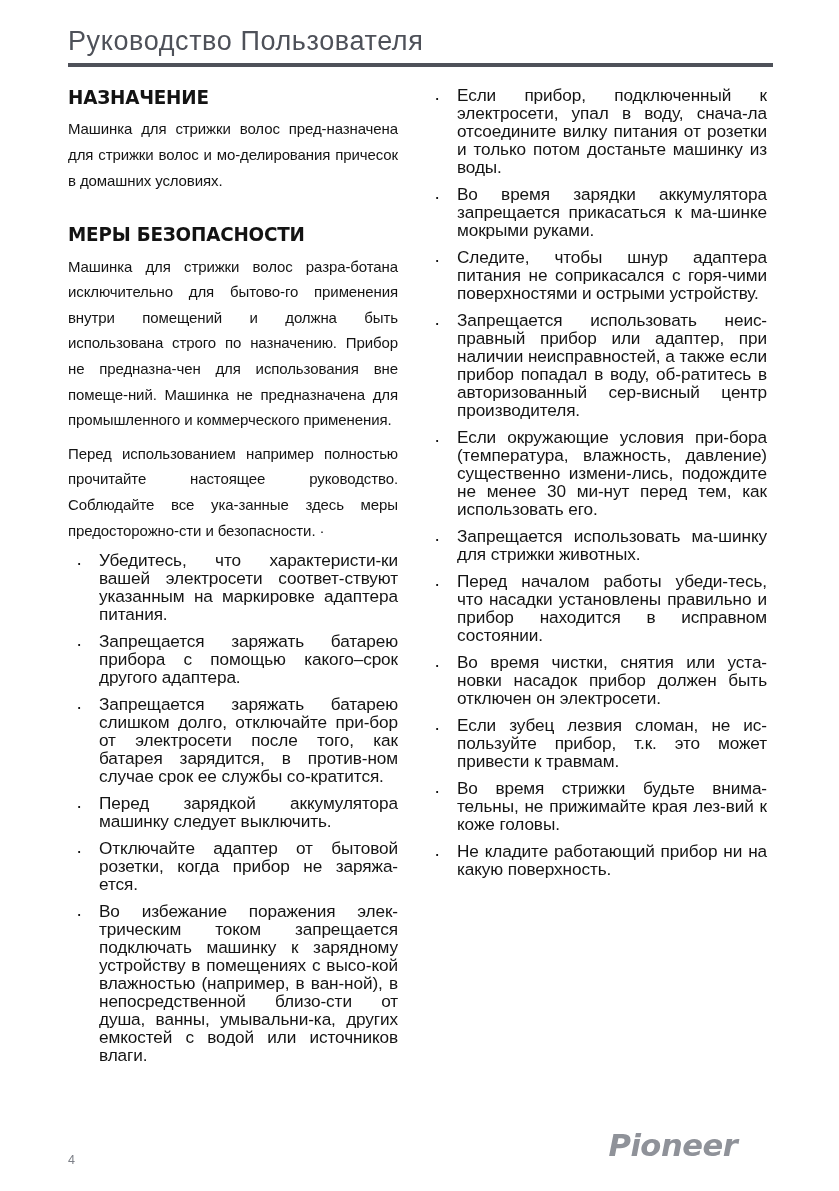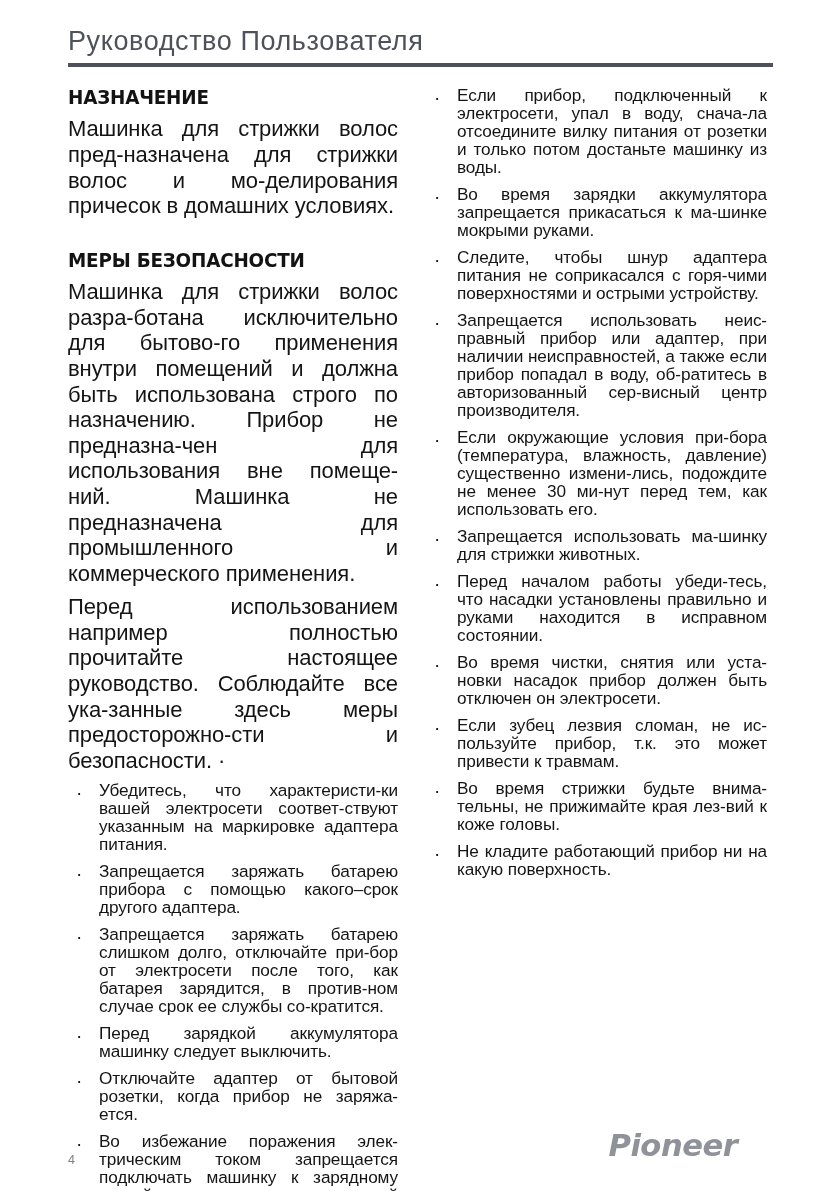--- a/index.html
+++ b/index.html
@@ -73,21 +73,21 @@
     margin: 0 0 7px 0;
     transform: scaleX(0.94);
     transform-origin: left center;
     line-height: 1.2;
   }
   .section-heading.spaced { margin-top: 30px; }
 
   
   p.para {
     margin: 0 0 8px 0;
-    font-size: 22px;
+    font-size: 15px;
     line-height: 25.6px;
     text-align: justify;
     text-justify: inter-word;
     color: #141414;
     letter-spacing: -0.1px;
     word-spacing: 0px;
   }
   p.para.last { margin-bottom: 0; }
 
   
@@ -177,21 +177,21 @@
     </div>
 
     <div class="col col-right">
       <ul class="bullets">
         <li>Если прибор, подключенный к электросети, упал в воду, снача-ла отсоедините вилку питания от розетки и только потом достаньте машинку из воды.</li>
         <li>Во время зарядки аккумулятора запрещается прикасаться к ма-шинке мокрыми руками.</li>
         <li>Следите, чтобы шнур адаптера питания не соприкасался с горя-чими поверхностями и острыми устройству.</li>
         <li>Запрещается использовать неис-правный прибор или адаптер, при наличии неисправностей, а также если прибор попадал в воду, об-ратитесь в авторизованный сер-висный центр производителя.</li>
         <li>Если окружающие условия при-бора (температура, влажность, давление) существенно измени-лись, подождите не менее 30 ми-нут перед тем, как использовать его.</li>
         <li>Запрещается использовать ма-шинку для стрижки животных.</li>
-        <li>Перед началом работы убеди-тесь, что насадки установлены правильно и руками находится в исправном состоянии.</li>
+        <li>Перед началом работы убеди-тесь, что насадки установлены правильно и прибор находится в исправном состоянии.</li>
         <li>Во время чистки, снятия или уста-новки насадок прибор должен быть отключен он электросети.</li>
         <li>Если зубец лезвия сломан, не ис-пользуйте прибор, т.к. это может привести к травмам.</li>
         <li>Во время стрижки будьте внима-тельны, не прижимайте края лез-вий к коже головы.</li>
         <li>Не кладите работающий прибор ни на какую поверхность.</li>
 
       </ul>
     </div>
 
   </div>
 

